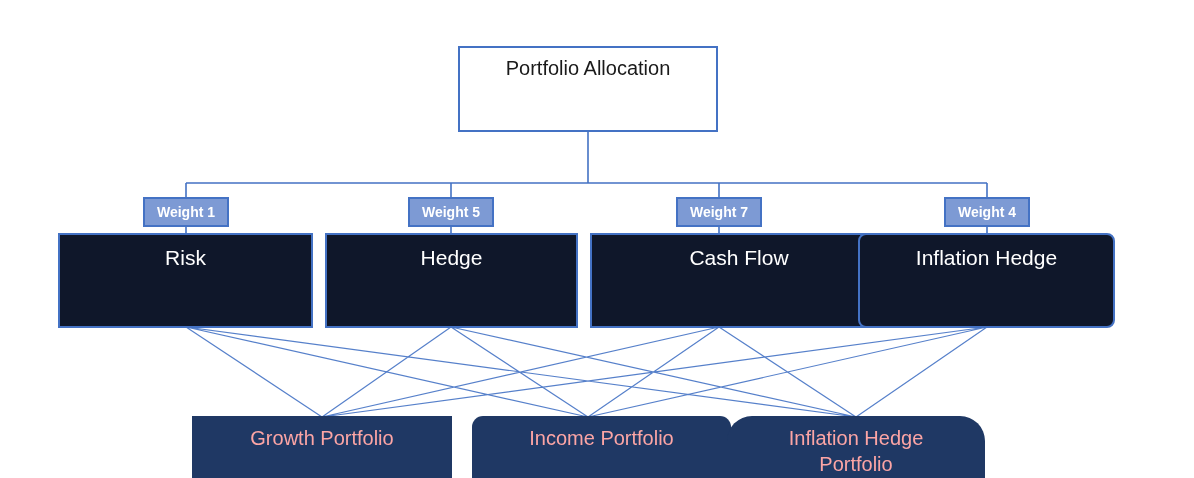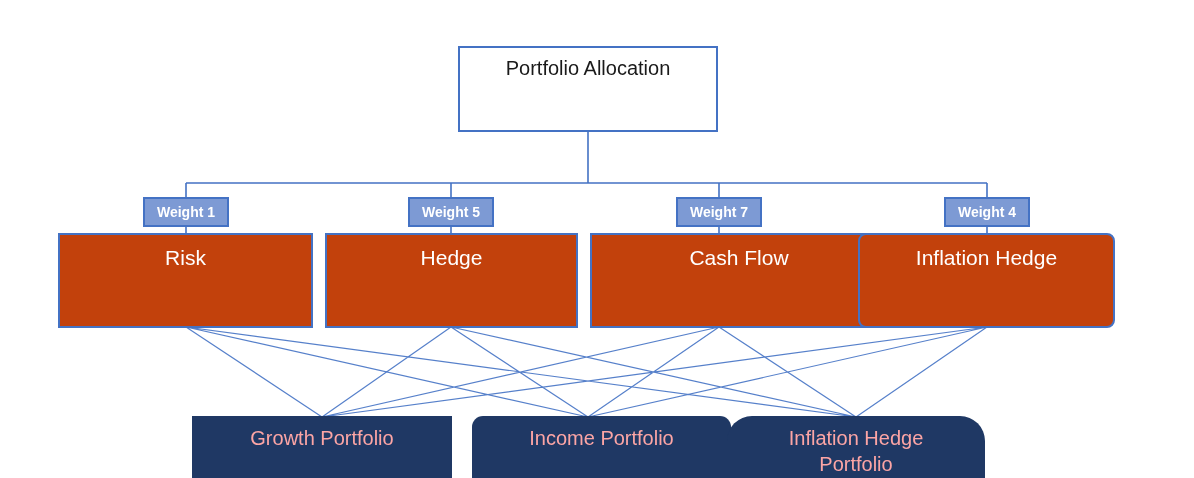--- a/index.html
+++ b/index.html
@@ -43,21 +43,21 @@
     background: #7D9AD4;
     border: 2px solid #4472C4;
     color: #ffffff;
     font-size: 14px;
     font-weight: 700;
     line-height: 26px;
   }
   .criteria-box {
     top: 197px;
     height: 95px;
-    background: #c2410c;
+    background: #0f172a;
     border: 2px solid #4472C4;
     color: #ffffff;
     font-size: 21px;
     padding-top: 11px;
   }
   .portfolio-box {
     top: 380px;
     height: 88px;
     background: #1F3864;
     color: #fca5a5;

